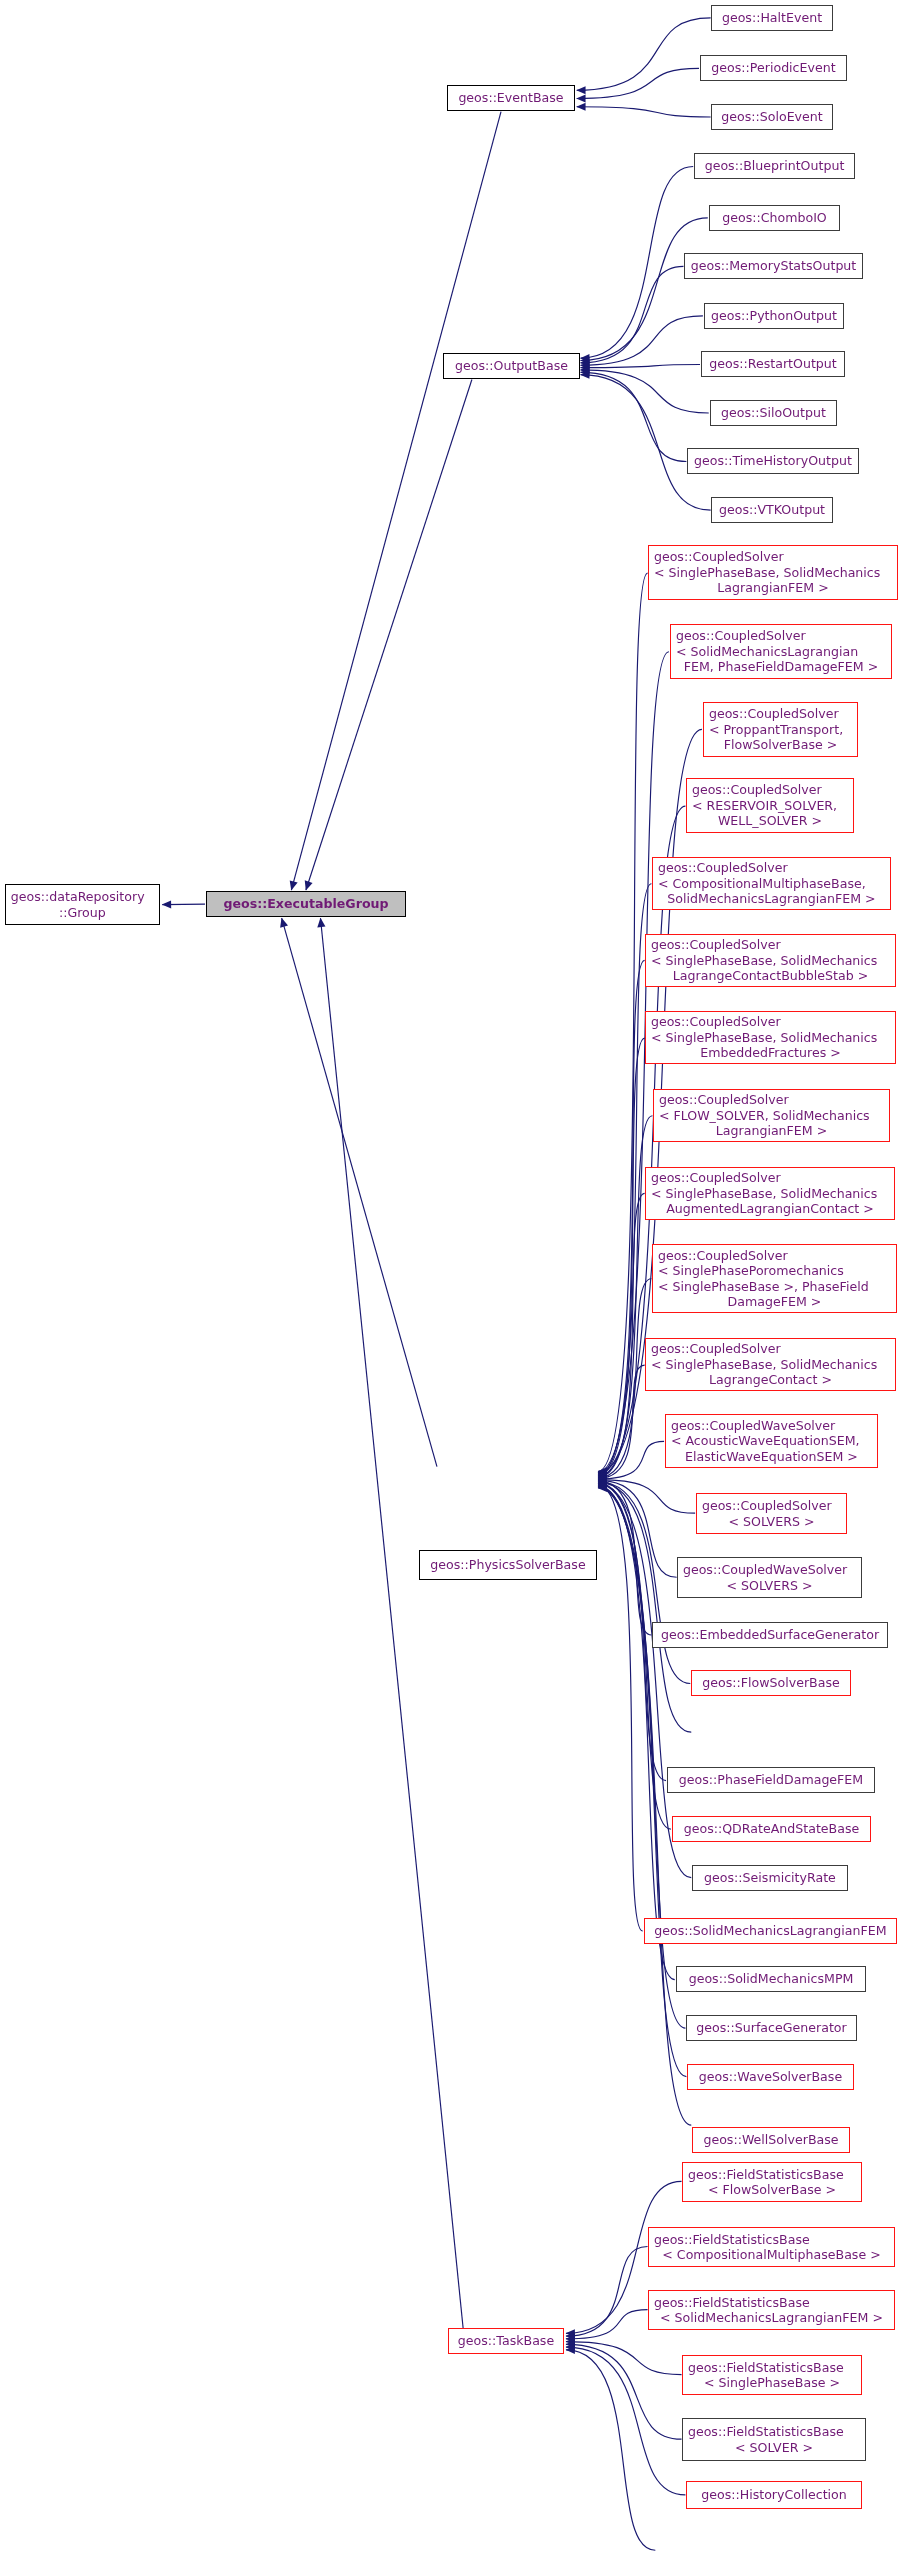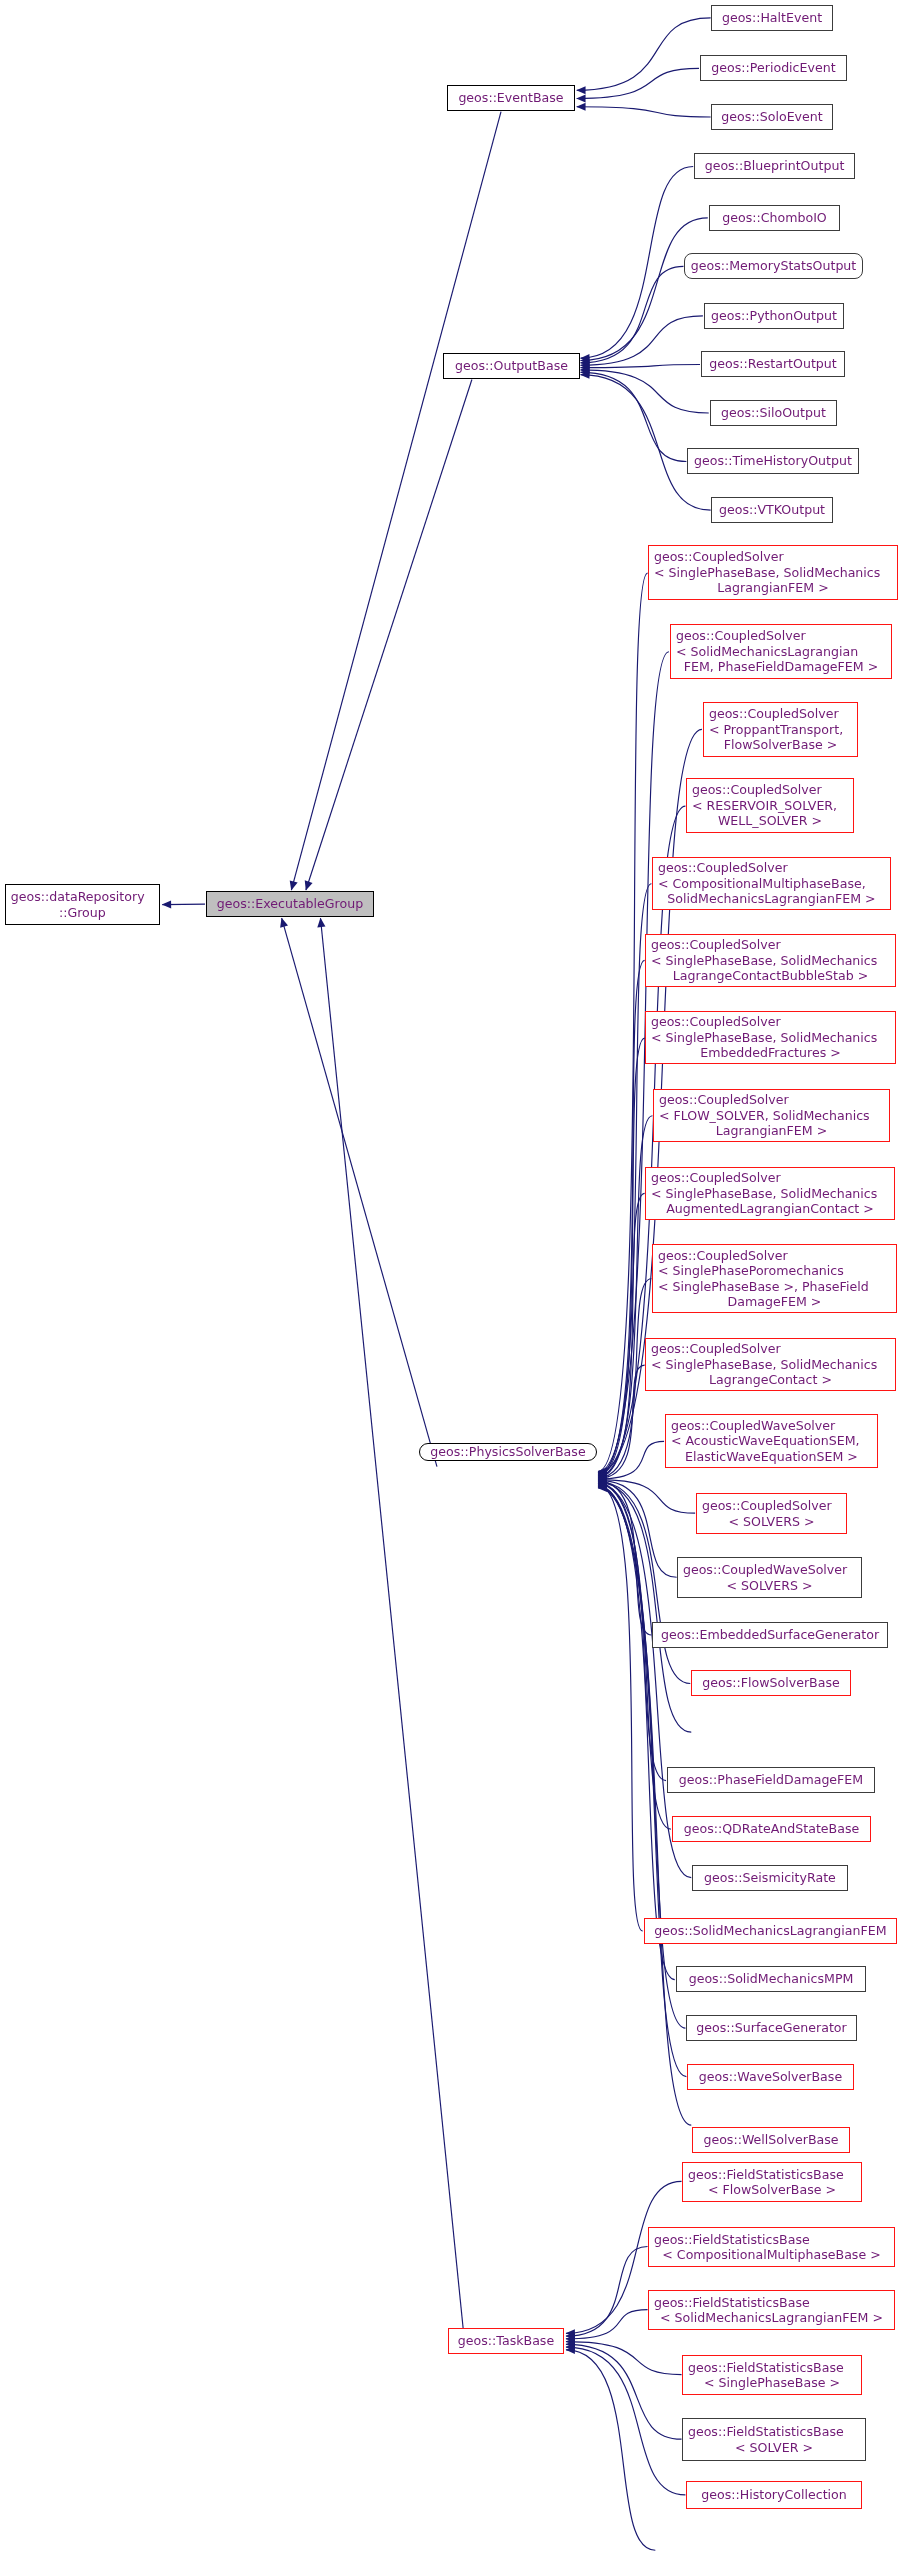--- a/index.html
+++ b/index.html
@@ -75,51 +75,51 @@
         <path d="M702,2446.5 C636.55,2446.5 678.45,2412.5 583,2412.5" marker-end="url(#arrow)"></path>
         <path d="M702,2513 C636.55,2513 678.45,2415.3333333333335 583,2415.3333333333335" marker-end="url(#arrow)"></path>
         <path d="M706,2570.5 C638.35,2570.5 680.65,2418.1666666666665 583,2418.1666666666665" marker-end="url(#arrow)"></path>
         <path d="M675,2627.5 C624.4,2627.5 663.6,2421 583,2421" marker-end="url(#arrow)"></path>
       </g>
   </svg>
 <div class="node tier" style="left: 4.9px; top: 884px; width: 155px; height: 41px;">
       <div class="line">geos::dataRepository</div>
       <div class="line">::Group</div>
     </div>
-    <div class="node tier" style="left: 206px; top: 891px; width: 168px; height: 26px; background: rgb(191, 191, 191);">
+    <div class="node tier" style="left: 206px; top: 891px; width: 200px; height: 26px; background: rgb(191, 191, 191); font-weight: bold;">
       <div class="line">geos::ExecutableGroup</div>
     </div>
     <div class="node tier" style="left: 447px; top: 85px; width: 128px; height: 26px;">
       <div class="line">geos::EventBase</div>
     </div>
     <div class="node tier" style="left: 443px; top: 353px; width: 137px; height: 26px;">
       <div class="line">geos::OutputBase</div>
     </div>
-    <div class="node tier" style="left: 419px; top: 1443px; width: 178px; height: 18px; border-radius: 11px;">
+    <div class="node tier" style="left: 419px; top: 1550px; width: 178px; height: 30px;">
       <div class="line">geos::PhysicsSolverBase</div>
     </div>
     <div class="node red" style="left: 448px; top: 2328px; width: 116px; height: 26px;">
       <div class="line">geos::TaskBase</div>
     </div>
     <div class="node black" style="left: 711px; top: 4.9px; width: 122px; height: 26px;">
       <div class="line">geos::HaltEvent</div>
     </div>
     <div class="node black" style="left: 700px; top: 55px; width: 147px; height: 26px;">
       <div class="line">geos::PeriodicEvent</div>
     </div>
     <div class="node black" style="left: 711px; top: 104px; width: 122px; height: 26px;">
       <div class="line">geos::SoloEvent</div>
     </div>
     <div class="node black" style="left: 694px; top: 153px; width: 161px; height: 26px;">
       <div class="line">geos::BlueprintOutput</div>
     </div>
     <div class="node black" style="left: 709px; top: 205px; width: 131px; height: 26px;">
       <div class="line">geos::ChomboIO</div>
     </div>
-    <div class="node black" style="left: 684px; top: 253px; width: 179px; height: 26px; border-radius: 8px;">
+    <div class="node black" style="left: 684px; top: 253px; width: 179px; height: 26px;">
       <div class="line">geos::MemoryStatsOutput</div>
     </div>
     <div class="node black" style="left: 704px; top: 303px; width: 140px; height: 26px;">
       <div class="line">geos::PythonOutput</div>
     </div>
     <div class="node black" style="left: 701px; top: 351px; width: 144px; height: 26px;">
       <div class="line">geos::RestartOutput</div>
     </div>
     <div class="node black" style="left: 710px; top: 400px; width: 127px; height: 26px;">
       <div class="line">geos::SiloOutput</div>

